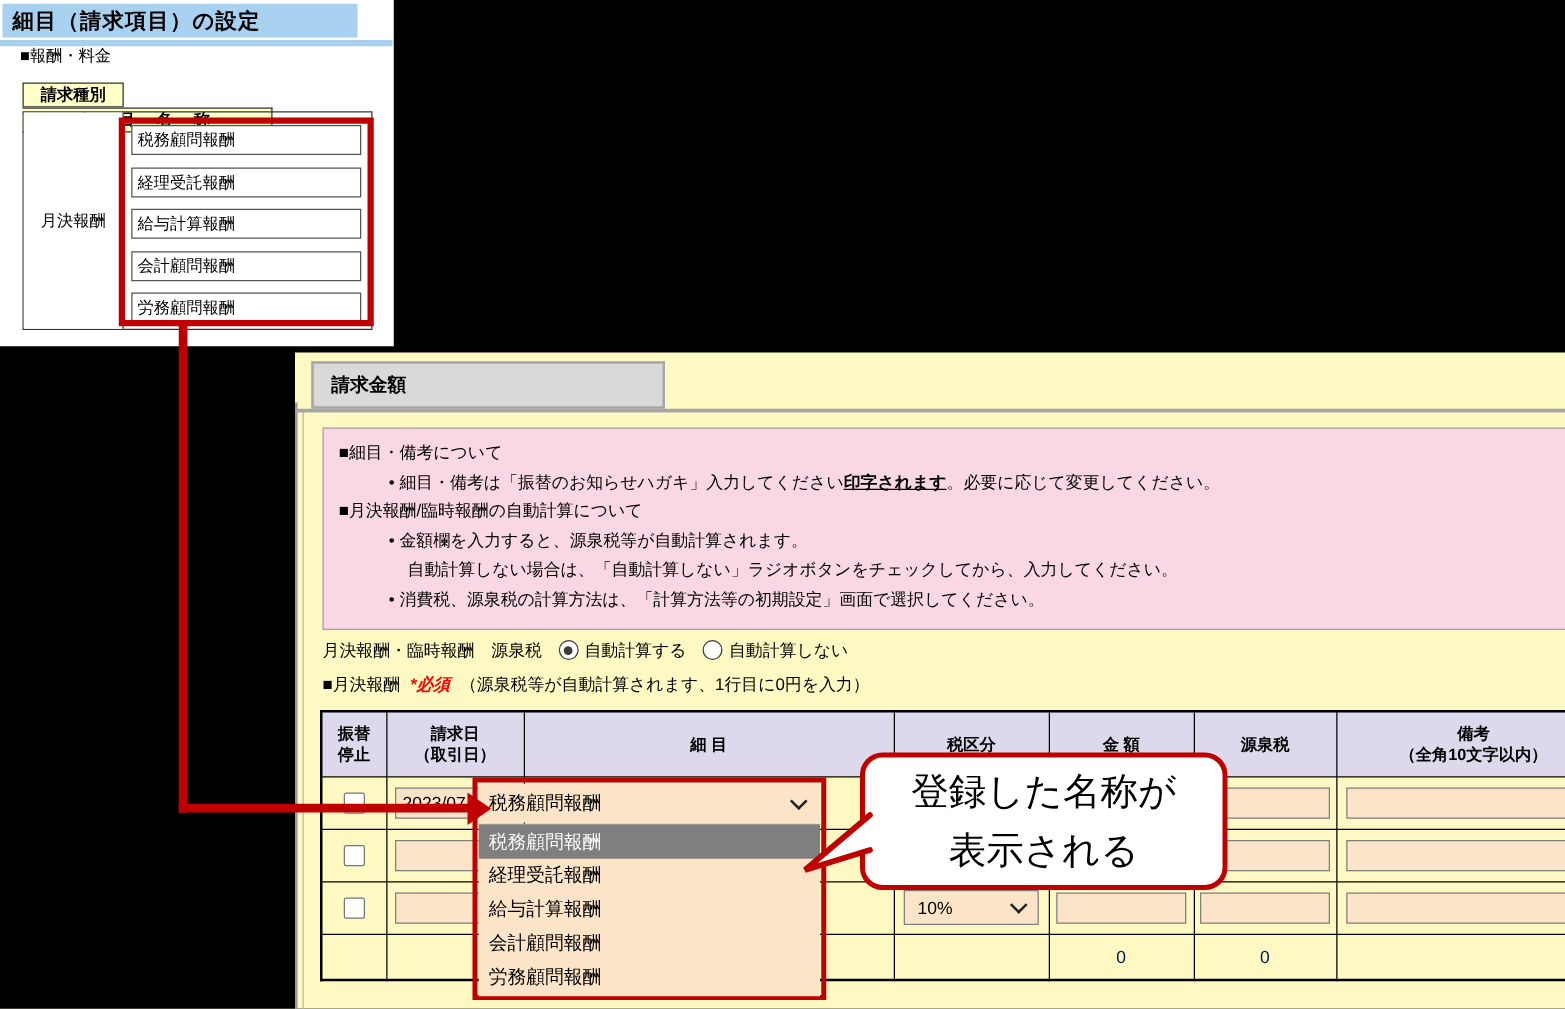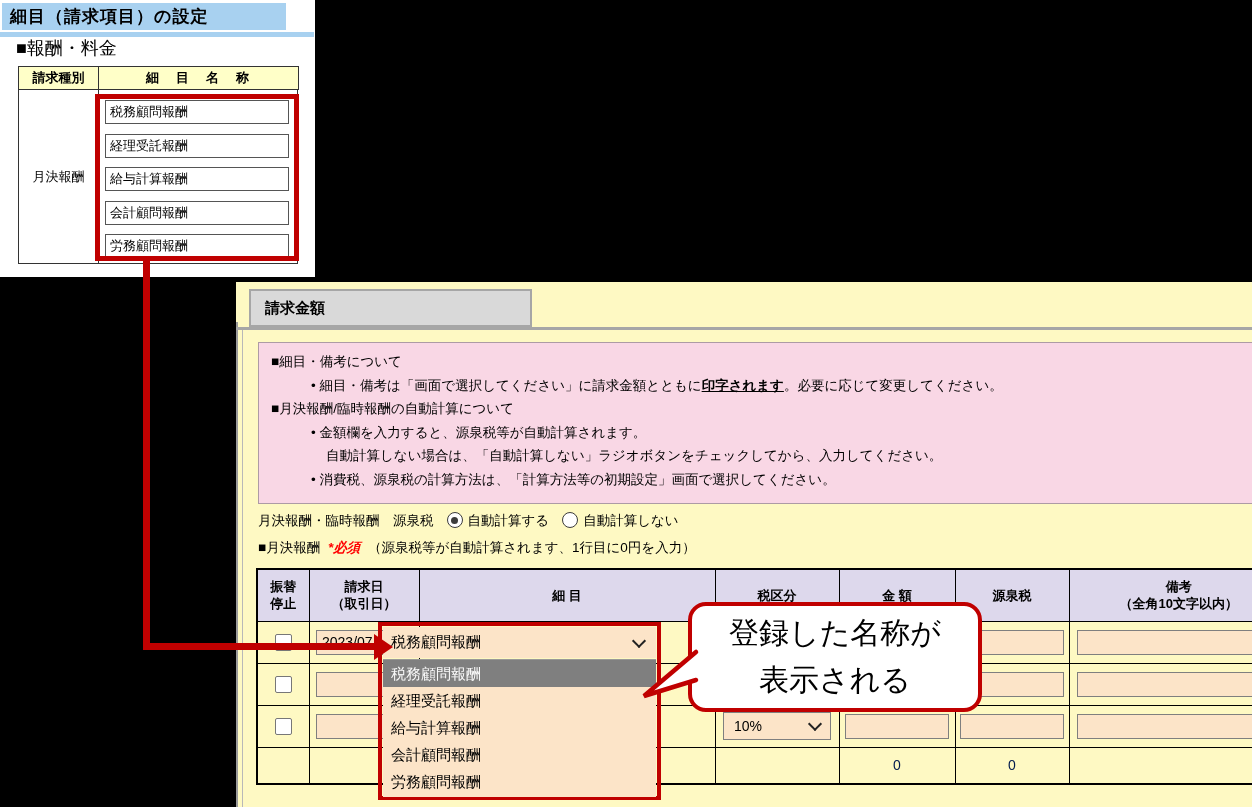--- a/index.html
+++ b/index.html
@@ -5,22 +5,22 @@
   html,body{margin:0;padding:0;}
   body{width:1252px;height:807px;background:#000;position:relative;overflow:hidden;
        font-family:"Liberation Sans","DejaVu Sans",sans-serif;color:#000;}
   .abs{position:absolute;box-sizing:border-box;}
 
   
   .lp{left:0;top:0;width:315px;height:277px;background:#fff;z-index:2;}
   .lp-title{left:2px;top:3px;width:284px;height:27px;background:#A8D1F0;
             font-size:17px;font-weight:bold;line-height:27px;padding-left:8px;letter-spacing:1px;}
   .lp-underline{left:0;top:32px;width:314px;height:5px;background:#A8D1F0;}
-  .lp-section{left:16px;top:36px;font-size:18px;}
-  .lp-head{left:18px;top:66px;width:337px;height:24px;display:flex;}
+  .lp-section{left:16px;top:36px;font-size:13px;}
+  .lp-head{left:18px;top:66px;width:337px;height:24px;display:flex;flex-direction:column;}
   .lp-head div{background:#FFFFC8;border:1px solid #333;font-size:13px;font-weight:bold;
                display:flex;align-items:center;justify-content:center;box-sizing:border-box;}
   .lp-head .c1{width:81px;}
   .lp-head .c2{width:200px;border-left:none;letter-spacing:2px;}
   .lp-body{left:18px;top:89px;width:280px;height:175px;border:1px solid #333;}
   .lp-type{left:0;top:0;width:80px;height:173px;border-right:1px solid #333;
            display:flex;align-items:center;justify-content:center;font-size:13px;background:#fff;}
   .lp-input{left:86px;width:184px;height:24px;background:#fff;border:1.5px solid #555;
             font-size:13px;padding:0 4px;font-family:inherit;}
   .lp-redbox{left:95px;top:94px;width:204px;height:167px;border:5px solid #C00000;z-index:3;}
@@ -106,21 +106,21 @@
 <div class="abs mp">
   <div class="abs mp-bl1"></div>
   <div class="abs mp-bl2"></div>
   <div class="abs mp-tab">請求金額</div>
   <div class="abs mp-tabline"></div>
 
   <div class="abs mp-pink">
     <div>■細目・備考について</div>
     <div class="pink-bullet-row">
       <span>•</span>
-      <span>細目・備考は「画面で選択してください」に請求金額とともに</span><span class="em-print">印字されます</span><span>。必要に応じて変更してください。</span>
+      <span>細目・備考は「振替のお知らせハガキ」入力してください</span><span class="em-print">印字されます</span><span>。必要に応じて変更してください。</span>
     </div>
     <div>■月決報酬/臨時報酬の自動計算について</div>
     <div class="pink-bullet-row">
       <span>•</span>
       <span>金額欄を入力すると、源泉税等が自動計算されます。</span>
     </div>
     <div class="pink-cont-row">自動計算しない場合は、「自動計算しない」ラジオボタンをチェックしてから、入力してください。</div>
     <div class="pink-bullet-row">
       <span>•</span>
       <span>消費税、源泉税の計算方法は、「計算方法等の初期設定」画面で選択してください。</span>

